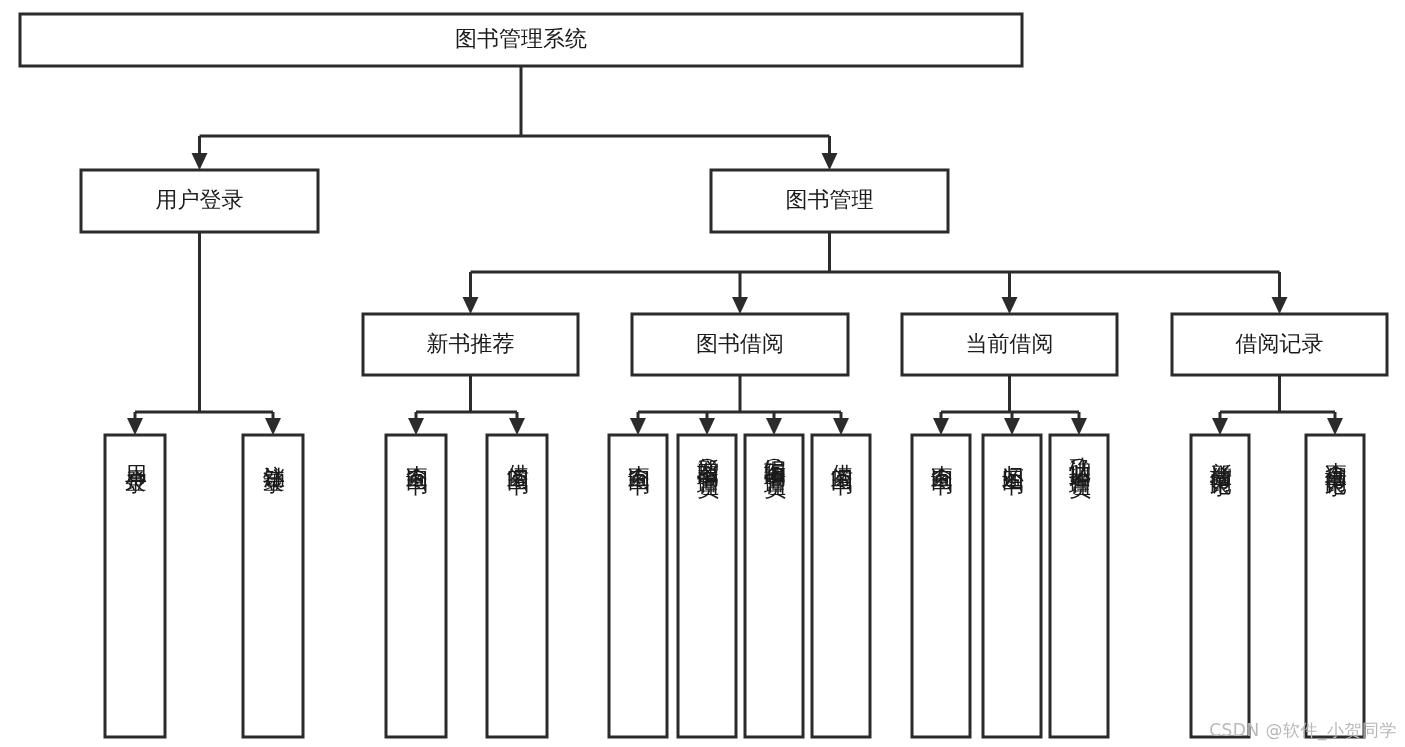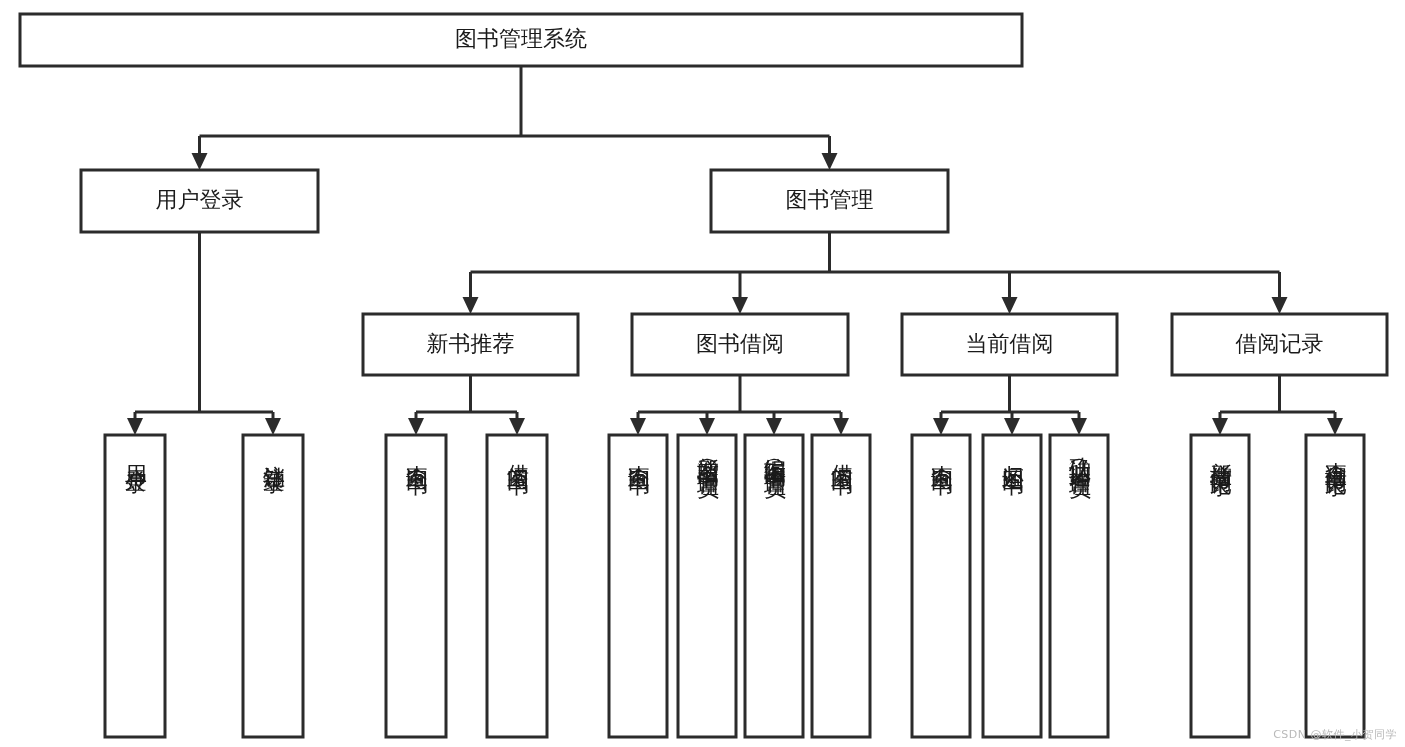--- a/index.html
+++ b/index.html
@@ -59,21 +59,21 @@
     white-space: pre;
     writing-mode: vertical-rl;
     text-orientation: upright;
     letter-spacing: 3px;
   }
   .watermark-text {
     position: absolute;
     right: 8px;
     bottom: 5px;
     font-family: "DejaVu Sans", "Liberation Sans", sans-serif;
-    font-size: 11px;
+    font-size: 17px;
     color: #b9b9b9;
     letter-spacing: 0.5px;
     user-select: none;
     pointer-events: none;
   }
 </style>
 </head>
 <body>
 
 <div id="diagram-root">

